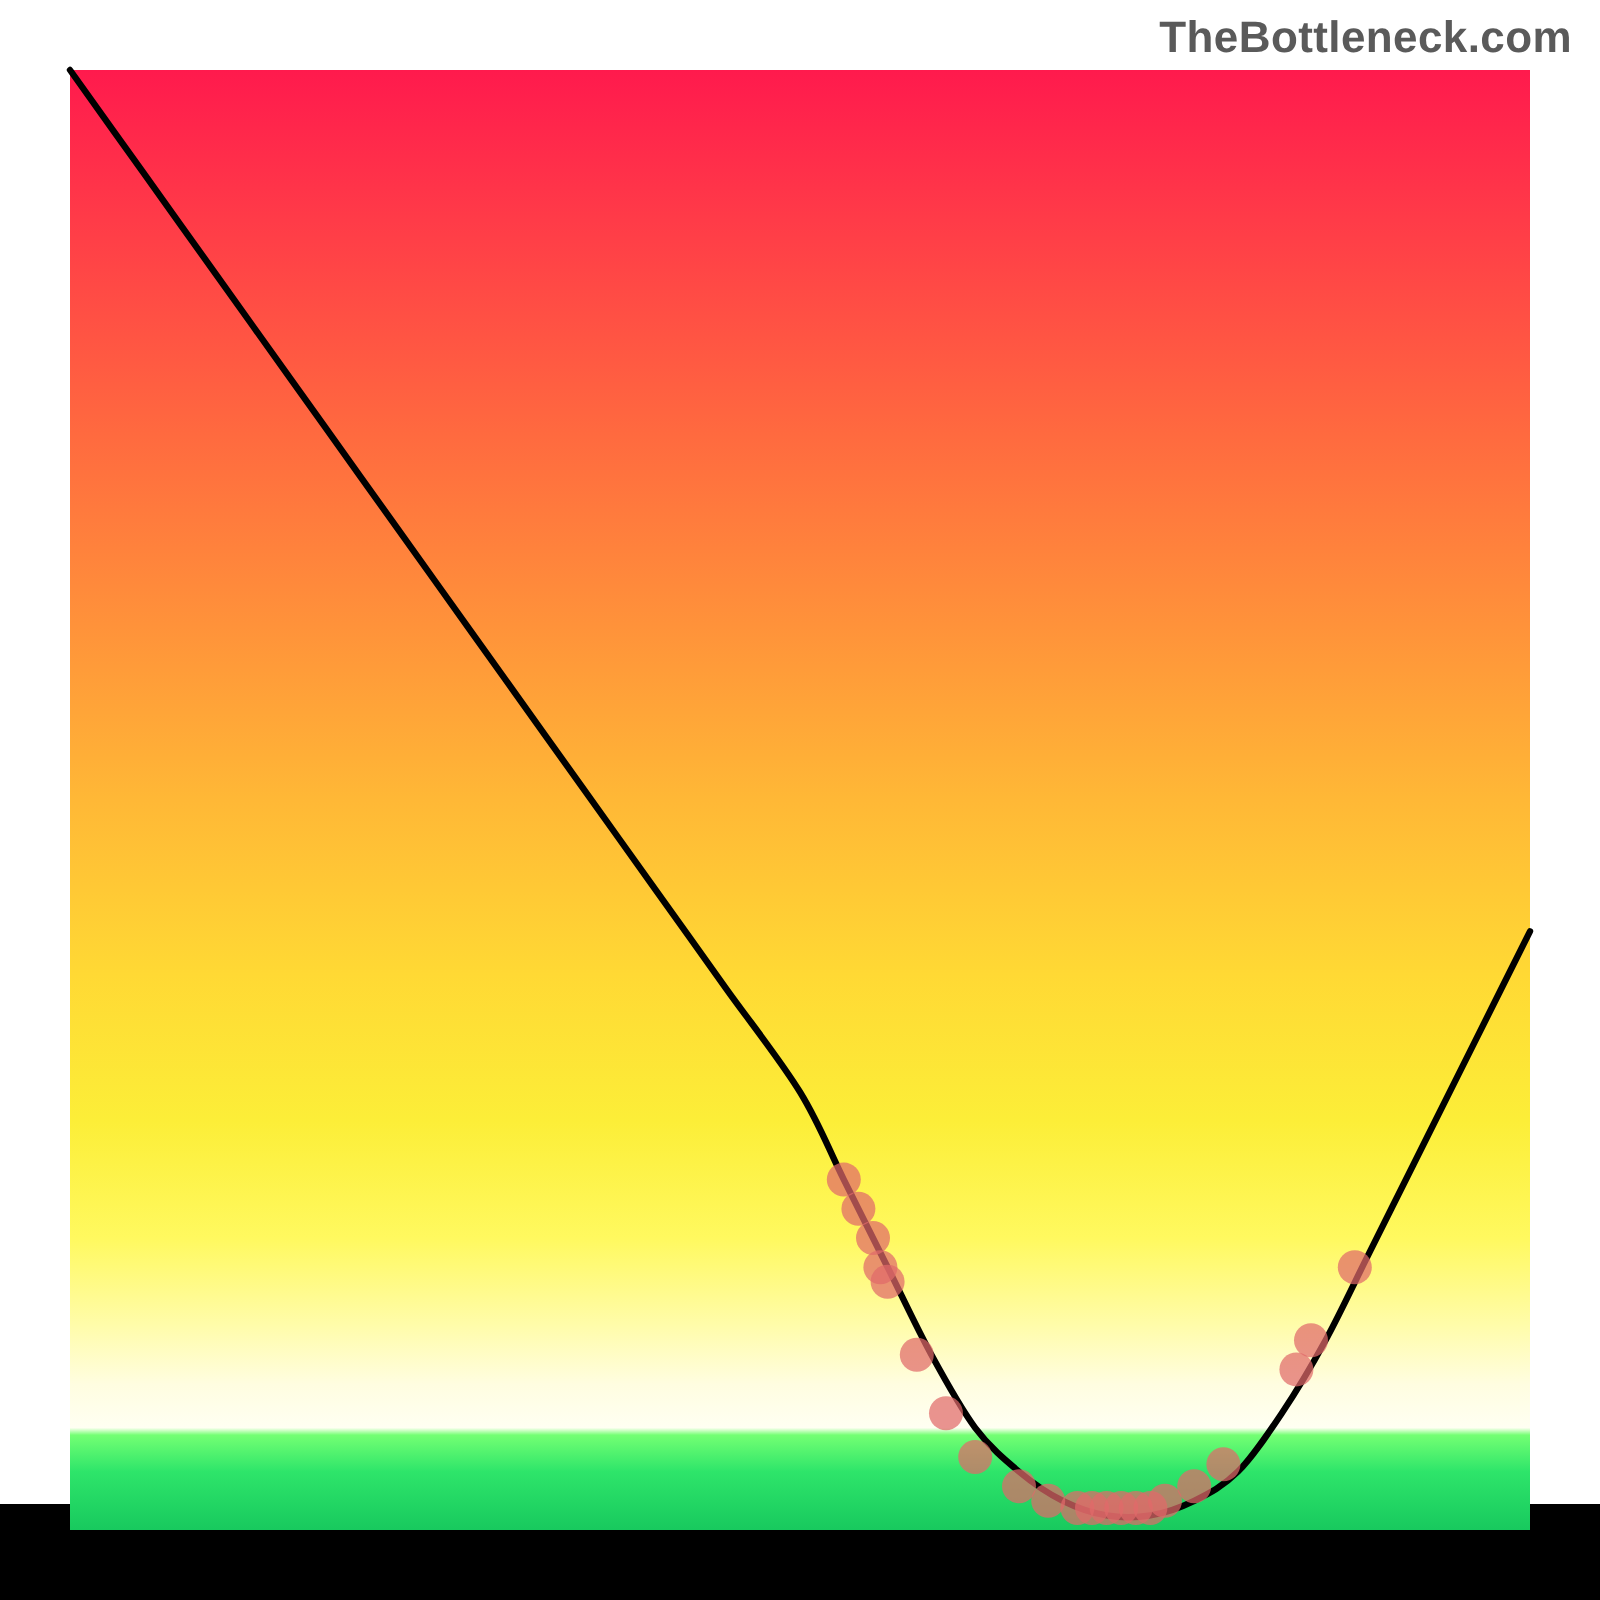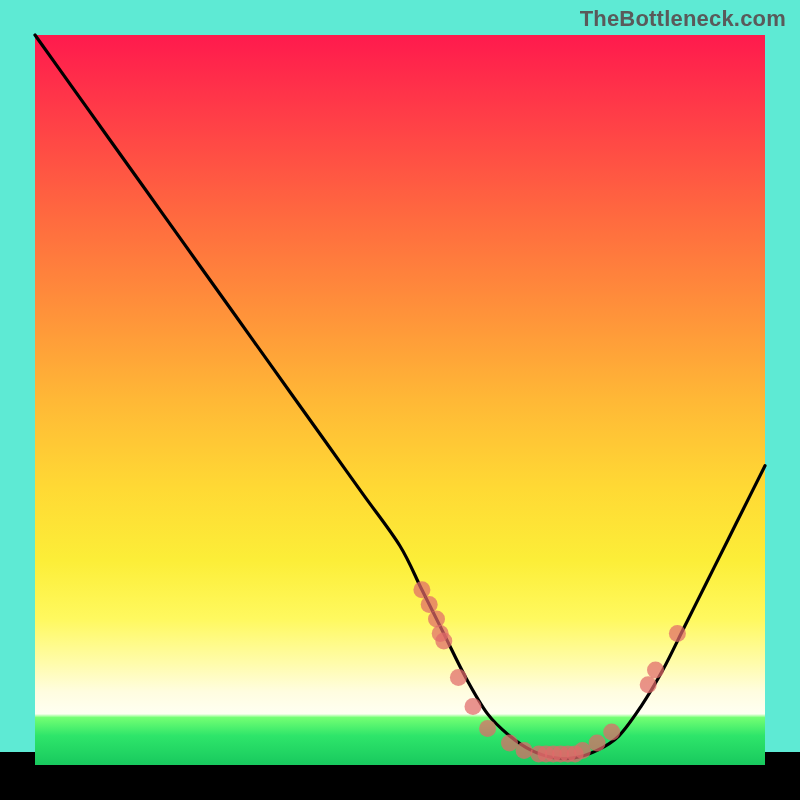--- a/index.html
+++ b/index.html
@@ -10,21 +10,21 @@
     background: #000;
     overflow: hidden;
     font-family: Arial, Helvetica, sans-serif;
   }
   .frame {
     position: absolute;
     left: 0;
     top: 0;
     width: 800px;
     height: 752px;
-    background: #5eead4;
+    background: #ffffff;
     text-decoration: underline;
   }
   .plot-area {
     position: absolute;
     left: 35px;
     top: 35px;
     width: 730px;
     height: 730px;
     
     background: linear-gradient(to bottom,

